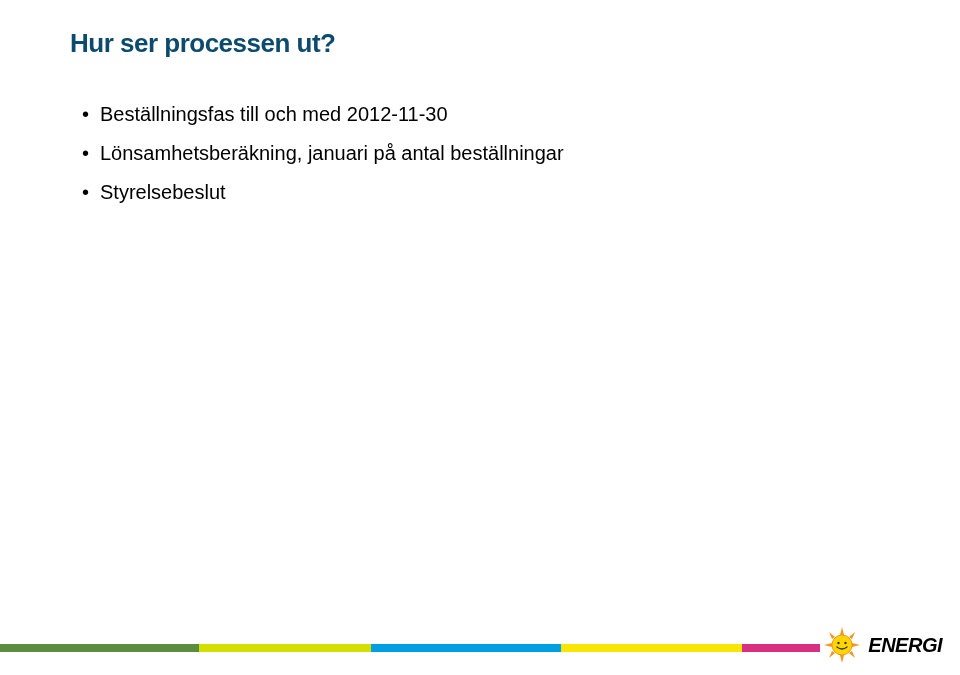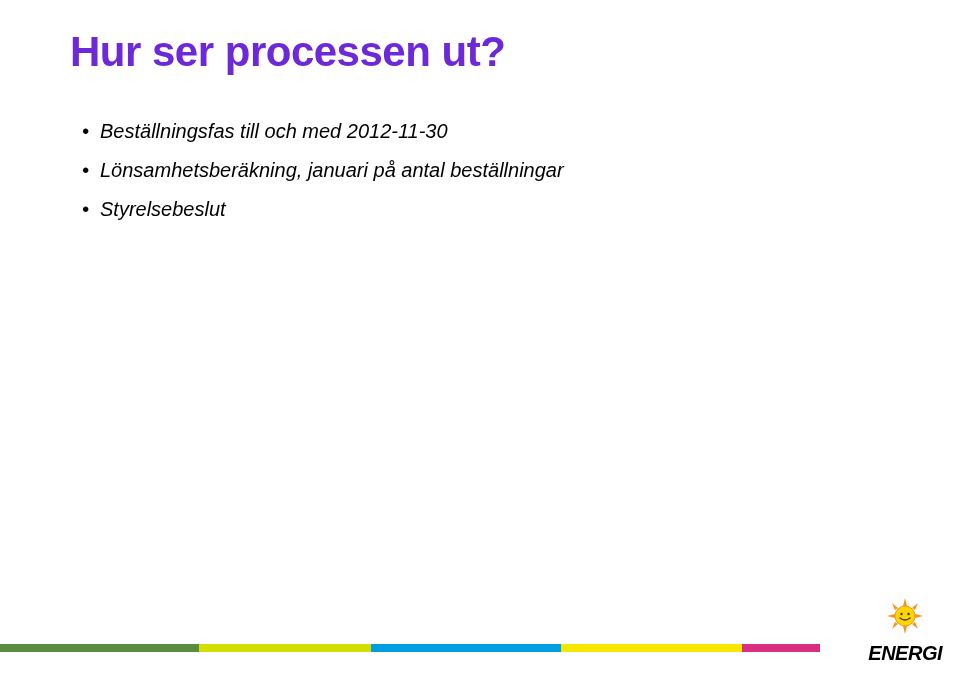--- a/index.html
+++ b/index.html
@@ -12,30 +12,29 @@
       height: 675px;
       background: #ffffff;
       font-family: Arial, Helvetica, sans-serif;
       position: relative;
       overflow: hidden;
     }
     .content {
       padding: 28px 70px 0 70px;
     }
     .title {
-      font-size: 42px;
+      font-size: 26px;
       font-weight: 900;
-      color: #6d28d9;
+      color: #0c4a6e;
       margin-bottom: 44px;
       letter-spacing: -0.5px;
     }
     .bullet-list {
       list-style: none;
       padding-left: 12px;
-      font-style: italic;
     }
     .bullet-list li {
       position: relative;
       padding-left: 18px;
       margin-bottom: 16px;
       font-size: 20px;
       color: #000;
       font-weight: 400;
     }
     .bullet-list li::before {
@@ -69,21 +68,20 @@
     .seg-3 { background: #009fe3; flex: 1.1; }
     .seg-4 { background: #f6e600; flex: 1.05; }
     .seg-5 { background: #d82f82; flex: 0.45; }
     .logo {
       position: absolute;
       right: 18px;
       bottom: 10px;
       display: flex;
       align-items: center;
       gap: 6px;
-      flex-direction: column;
     }
     .logo-sun {
       width: 40px;
       height: 40px;
     }
     .logo-text {
       font-size: 20px;
       font-weight: 900;
       font-style: italic;
       color: #000;

